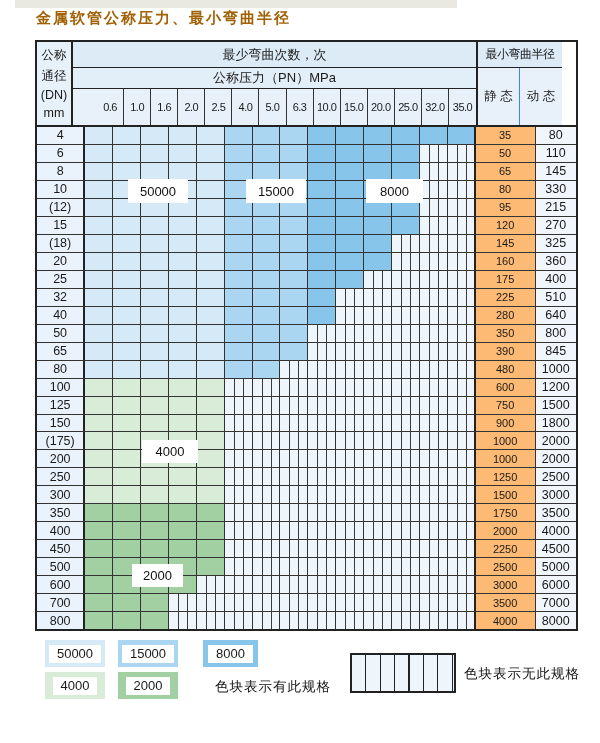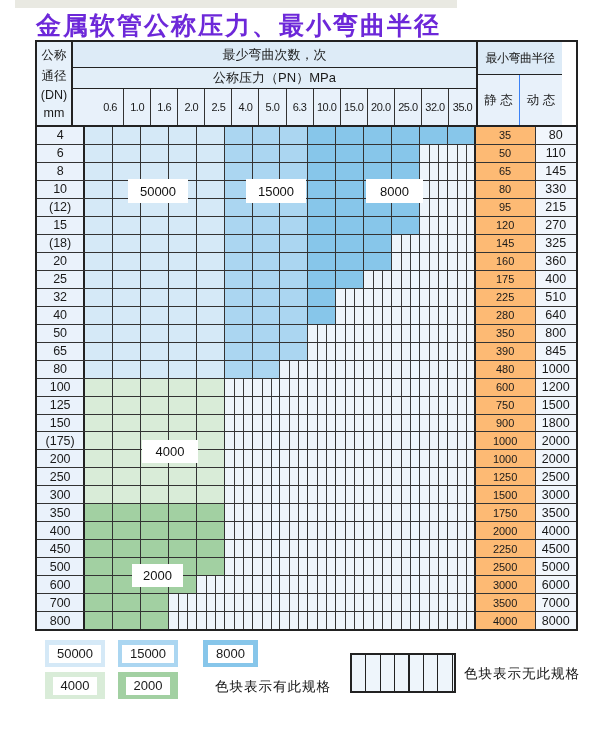--- a/index.html
+++ b/index.html
@@ -3,41 +3,41 @@
 <meta charset="utf-8">
 <style>
   html,body{margin:0;padding:0;background:#ffffff;}
   body{width:600px;height:743px;position:relative;overflow:hidden;
        font-family:"Liberation Sans", sans-serif;color:#1a1a1a;}
   *{box-sizing:border-box;}
 
   .top-strip{position:absolute;left:15px;top:0;width:442px;height:8px;background:#e9e9e2;}
 
   .title{position:absolute;left:36px;top:9px;font-family:"DejaVu Serif", serif;
-         font-weight:bold;font-size:25px;letter-spacing:2px;color:#6d28d9;}
+         font-weight:bold;font-size:15px;letter-spacing:2px;color:#a16207;}
 
   
   .tbl{position:absolute;left:35px;top:40px;width:543px;height:591px;
        border:2px solid #222;background:#fff;}
 
   .thead{display:flex;height:85px;border-bottom:2px solid #222;}
   .corner{width:36px;background:#e7f1fa;border-right:2px solid #222;
           display:flex;flex-direction:column;justify-content:space-evenly;
           align-items:center;font-size:12.5px;padding:2px 0;}
   .head-mid{width:405px;display:flex;flex-direction:column;border-right:2px solid #222;}
   .bend-hd{height:26px;background:#ddebf7;border-bottom:1px solid #222;
            display:flex;align-items:center;justify-content:center;font-size:13px;}
   .press-hd{height:21px;background:#e2eef8;border-bottom:1px solid #222;
             display:flex;align-items:center;justify-content:center;font-size:13px;}
   .press-vals{flex:1;display:flex;background:#e8f1fa;padding-left:24px;}
   .pcell{width:28.93px;display:flex;align-items:center;justify-content:center;
          font-size:11px;border-right:1px solid #333;letter-spacing:-0.5px;}
   .pcell:last-child{border-right:none;}
   .head-right{width:84px;display:flex;flex-direction:column;}
-  .radius-hd{height:33px;background:#ddebf7;border-bottom:1px solid #222;
+  .radius-hd{height:26px;background:#ddebf7;border-bottom:1px solid #222;
              display:flex;align-items:center;justify-content:center;
              font-size:12px;letter-spacing:-0.5px;white-space:nowrap;}
   .sd-row{flex:1;display:flex;background:#e8f1fa;}
   .sd-cell{width:42px;display:flex;align-items:center;justify-content:center;
            font-size:12.5px;white-space:nowrap;}
   .sd-cell.first{border-right:1px solid #3b82f6;}
 
   .tbody{display:flex;flex-direction:column;height:502px;}
   .trow{display:flex;flex:1;border-bottom:1px solid #333;}
   .trow:last-child{border-bottom:none;}

